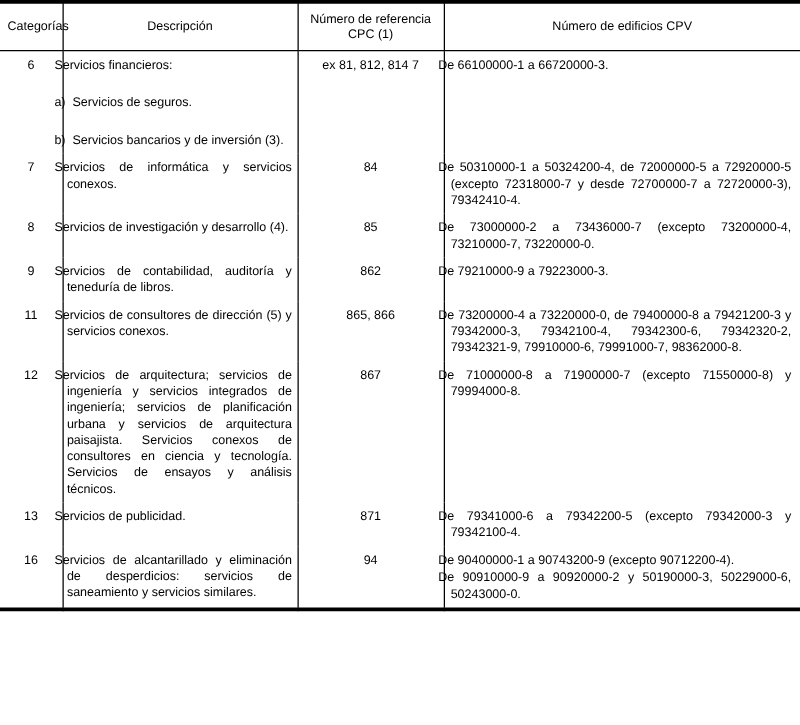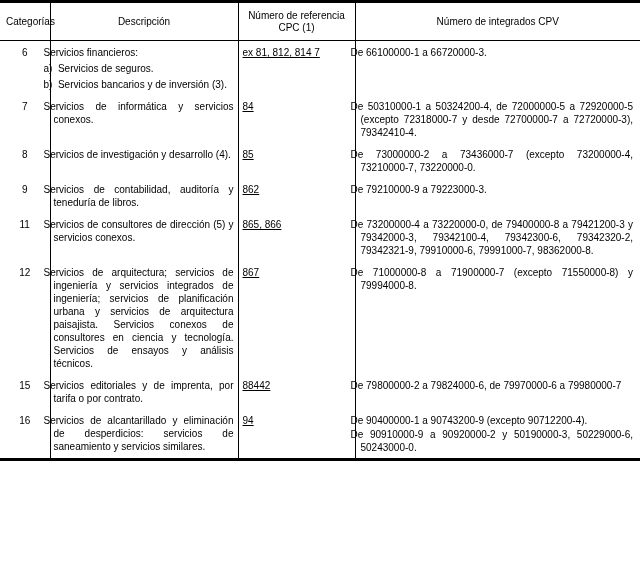--- a/index.html
+++ b/index.html
@@ -45,59 +45,58 @@
   tbody td {
     vertical-align: top;
     padding: 5px 2px 4px 2px;
     line-height: 13px;
   }
   td.cat {
     text-align: center;
     padding-top: 5px;
   }
   td.cpc {
-    text-align: left;
+    text-align: center;
     padding-left: 4px;
     padding-right: 4px;
-    text-decoration: underline;
   }
   td.desc {
     padding-left: 3px;
     padding-right: 4px;
   }
   td.cpv {
     padding-left: 5px;
     padding-right: 7px;
   }
   td.desc p, td.cpv p {
     margin: 0;
     text-indent: -10px;
     text-align: justify;
     line-height: 13px;
   }
-  td.desc p + p { margin-top: 3px; }
+  td.desc p + p { margin-top: 17px; }
   td.cpv  p + p { margin-top: 1px; }
 </style>
 </head>
 <body>
 
 <div class="page">
   <table class="doc-table">
     <colgroup>
       <col class="c-cat">
       <col class="c-desc">
       <col class="c-cpc">
       <col class="c-cpv">
     </colgroup>
     <thead>
       <tr>
         <th class="vline">Categorías</th>
         <th class="vline">Descripción</th>
         <th class="vline">Número de referencia CPC (1)</th>
-        <th>Número de integrados CPV</th>
+        <th>Número de edificios CPV</th>
       </tr>
     </thead>
     <tbody id="table-body">
         <tr>
           <td class="cat vline">6</td>
           <td class="desc vline">
             <p>Servicios financieros:</p>
             <p>a)&nbsp;&nbsp;Servicios de seguros.</p>
             <p>b)&nbsp;&nbsp;Servicios bancarios y de inversión (3).</p>
           </td>
@@ -150,27 +149,27 @@
           <td class="cat vline">12</td>
           <td class="desc vline">
             <p>Servicios de arquitectura; servicios de ingeniería y servicios integrados de ingeniería; servicios de planificación urbana y servicios de arquitectura paisajista. Servicios conexos de consultores en ciencia y tecnología. Servicios de ensayos y análisis técnicos.</p>
           </td>
           <td class="cpc vline">867</td>
           <td class="cpv">
             <p>De 71000000-8 a 71900000-7 (excepto 71550000-8) y 79994000-8.</p>
           </td>
         </tr>
         <tr>
-          <td class="cat vline">15</td>
+          <td class="cat vline">13</td>
           <td class="desc vline">
-            <p>Servicios editoriales y de imprenta, por tarifa o por contrato.</p>
+            <p>Servicios de publicidad.</p>
           </td>
-          <td class="cpc vline">88442</td>
+          <td class="cpc vline">871</td>
           <td class="cpv">
-            <p>De 79800000-2 a 79824000-6, de 79970000-6 a 79980000-7</p>
+            <p>De 79341000-6 a 79342200-5 (excepto 79342000-3 y 79342100-4.</p>
           </td>
         </tr>
         <tr>
           <td class="cat vline">16</td>
           <td class="desc vline">
             <p>Servicios de alcantarillado y eliminación de desperdicios: servicios de saneamiento y servicios similares.</p>
           </td>
           <td class="cpc vline">94</td>
           <td class="cpv">
             <p>De 90400000-1 a 90743200-9 (excepto 90712200-4).</p>

